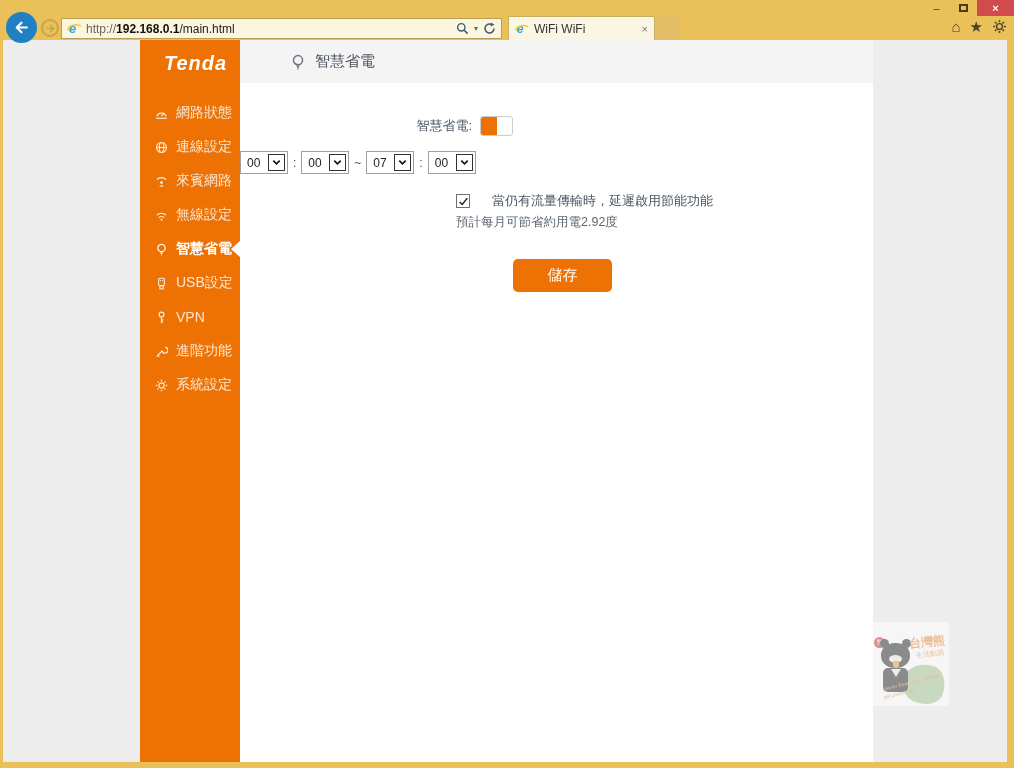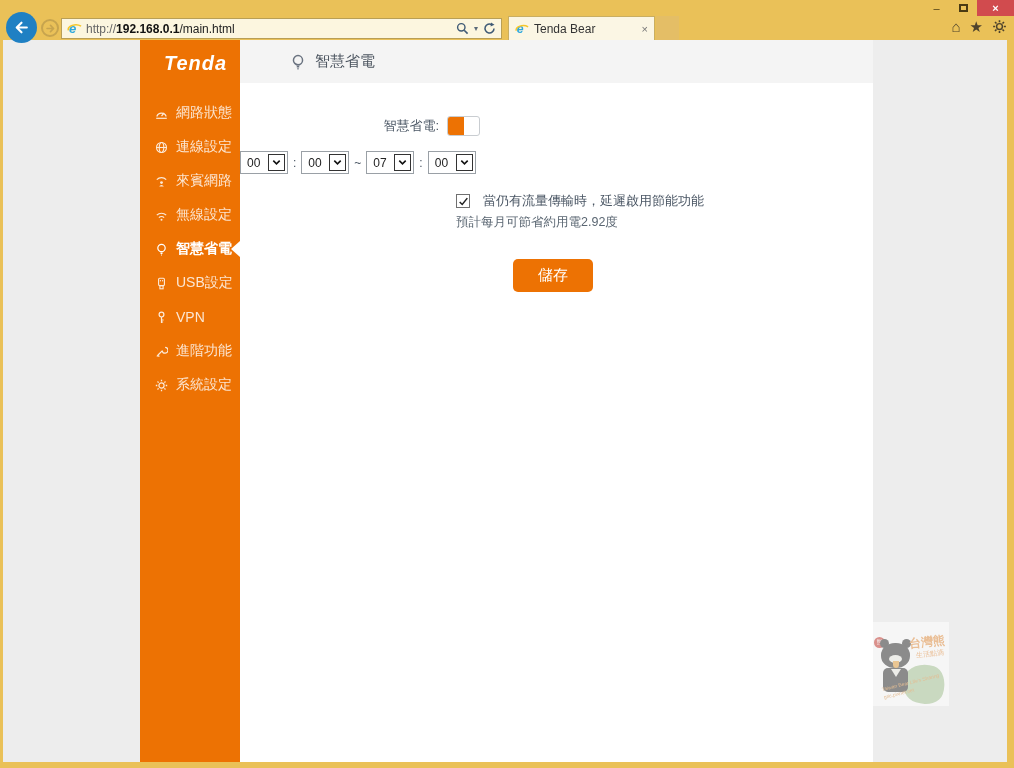--- a/index.html
+++ b/index.html
@@ -52,38 +52,38 @@
   .active-pointer { position:absolute; right:0; top:50%; transform:translateY(-50%);
                     width:0; height:0; border-top:8px solid transparent; border-bottom:8px solid transparent;
                     border-right:9px solid #fff; }
 
   .content-header { position:absolute; left:237px; top:0; width:633px; height:43px; background:#F4F4F4;
                     display:flex; align-items:center; padding-left:50px; gap:9px; }
   .content-title { font-size:15px; color:#4A535E; }
   .content-body { position:absolute; left:237px; top:43px; width:633px; bottom:0; background:#fff;
                   padding-top:33px; }
   .form-row { display:flex; align-items:center; }
-  .form-label { width:207px; text-align:right; padding-right:8px; font-size:13px; color:#4A5664; }
+  .form-label { width:240px; text-align:right; padding-right:8px; font-size:13px; color:#4A5664; }
   .toggle { width:33px; height:20px; background:#fff; border:1px solid #C9CDD1; border-radius:3px;
             display:flex; cursor:pointer; }
   .toggle-on-half { width:16px; height:100%; background:#ED7203; border-radius:2px 0 0 2px; }
   .row2 { margin-top:15px; }
   .sel { display:inline-flex; align-items:center; height:23px; border:1px solid #9AA0A6;
          background:#fff; padding-left:6px; cursor:pointer; }
   .sel .val { font-size:12px; color:#222; width:19px; }
   .sel .dd { width:17px; height:17px; margin:0 2px; border:1px solid #333; background:#fff;
              display:flex; align-items:center; justify-content:center; }
   .sep { font-size:12px; color:#4A5664; margin:0 5px; }
-  .row3 { margin-top:18px; padding-left:216px; display:flex; align-items:center; gap:13px; }
+  .row3 { margin-top:18px; padding-left:216px; display:flex; align-items:center; gap:22px; }
   .checkbox { width:14px; height:14px; border:1px solid #707070; background:#fff;
               display:flex; align-items:center; justify-content:center; cursor:pointer; }
   .cb-label { font-size:13px; color:#4A5664; }
   .row4 { margin-top:4px; padding-left:216px; font-size:12.5px; color:#5A6672; }
   .row5 { margin-top:28px; padding-left:273px; }
-  .save-btn { width:80px; height:33px; background:#ED7203; border:none; border-radius:5px;
+  .save-btn { width:99px; height:33px; background:#ED7203; border:none; border-radius:5px;
               color:#fff; font-size:15px; cursor:pointer; font-family:inherit; }
 
   
   .watermark { position:absolute; left:869px; top:582px; width:77px; height:84px; background:#fff;
                opacity:.5; overflow:hidden; }
   .wm-badge { position:absolute; left:2px; top:15px; width:11px; height:11px; border-radius:50%;
               background:#C9372E; color:#fff; font-size:6px; display:flex; align-items:center;
               justify-content:center; }
   .wm-ear { position:absolute; width:9px; height:9px; border-radius:50%; background:#2B2B2B; }
   .wm-head { position:absolute; left:9px; top:21px; width:29px; height:25px; border-radius:48%;
@@ -148,21 +148,21 @@
         <path d="M8 0.5 L11.5 2.8 L7.6 4.6 Z" fill="#3F5A75"></path>
       </svg>
     </div>
   </div>
 
   <div class="tab">
     <svg width="14" height="14" viewBox="0 0 16 16">
       <text x="2" y="13" font-size="14" font-style="italic" font-weight="bold" fill="#2FA8DC" font-family="Liberation Sans, DejaVu Sans, sans-serif">e</text>
       <path d="M1.5 10 A8 5 0 0 1 15 5.5" stroke="#F5C62A" stroke-width="1.6" fill="none"></path>
     </svg>
-    <span class="tab-title">Tenda Bear</span>
+    <span class="tab-title">WiFi WiFi</span>
     <span class="tab-close">×</span>
   </div>
   <div class="newtab"></div>
 
   <div class="chrome-icons">
     <span>⌂</span>
     <span>★</span>
     <svg width="15" height="15" viewBox="0 0 16 16">
       <circle cx="8" cy="8" r="3.1" stroke="#4E432C" stroke-width="1.5" fill="none"></circle>
       <g stroke="#4E432C" stroke-width="1.7">

